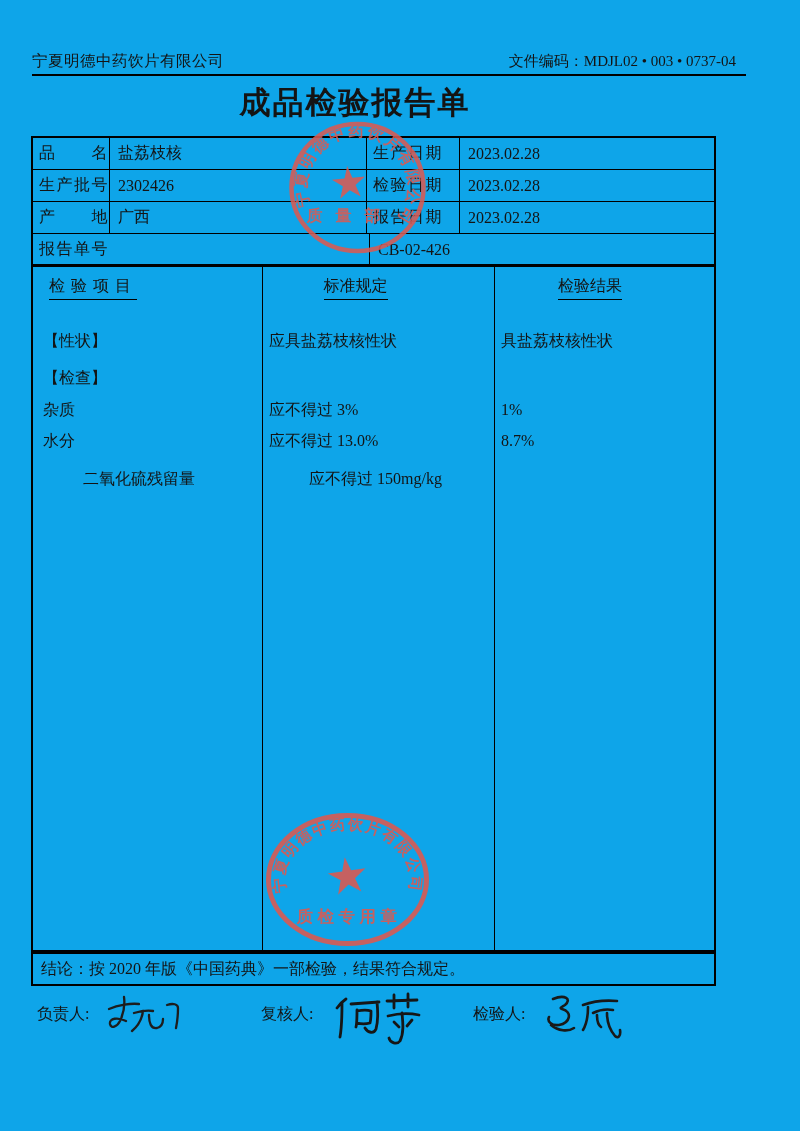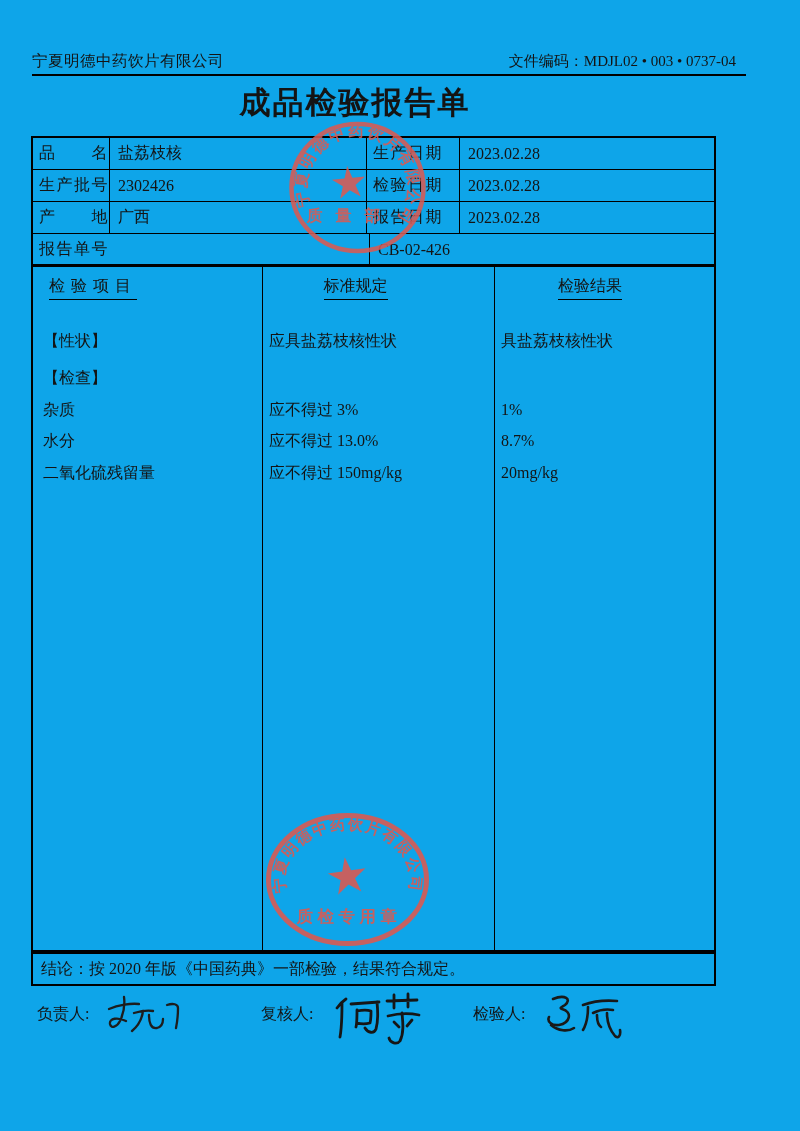--- a/index.html
+++ b/index.html
@@ -27,21 +27,21 @@
   .results{position:absolute;left:31px;top:264px;width:685px;height:688px;border:2px solid #000;box-sizing:border-box;}
   .vline{position:absolute;top:0;bottom:0;width:1px;background:#000;}
   .vline.v1{left:229px;} .vline.v2{left:461px;}
   .res-row{position:absolute;left:0;width:100%;display:grid;grid-template-columns:229px 232px 220px;font-size:16px;line-height:20px;}
   .res-head{top:10px;}
   .res-head .hc{padding-left:16px;}
   .res-head .hc2{text-align:center;padding-right:45px;}
   .res-head .hc3{text-align:center;padding-right:28px;}
   .uhead{display:inline-block;border-bottom:1.5px solid #000;padding-bottom:3px;}
   .uhead.sp{letter-spacing:6px;}
-  .r0{top:65px;} .r1{top:102px;} .r2{top:134px;} .r3{top:165px;} .r4{top:197px;}
+  .r0{top:65px;} .r1{top:102px;} .r2{top:134px;} .r3{top:165px;} .r4{top:203px;padding-left:40px;}
   .cel1{padding-left:10px;} .cel2{padding-left:7px;} .cel3{padding-left:7px;}
   
   .conclusion{position:absolute;left:31px;top:952px;width:685px;height:34px;border:2px solid #000;
               box-sizing:border-box;display:flex;align-items:center;padding-left:8px;font-size:16px;}
   
   .signoff{position:absolute;left:31px;top:992px;width:700px;height:54px;}
   .sig-group{position:absolute;top:0;display:flex;align-items:flex-start;font-size:16px;}
   .sig-group .lab{margin-top:12px;white-space:nowrap;}
   .g1{left:6px;} .g2{left:230px;} .g3{left:442px;}
   .sig-svg{margin-left:14px;}
@@ -113,21 +113,20 @@
       <div class="cel3">1%</div>
     </div>
     <div class="res-row r3">
       <div class="cel1">水分</div>
       <div class="cel2">应不得过 13.0%</div>
       <div class="cel3">8.7%</div>
     </div>
     <div class="res-row r4">
       <div class="cel1">二氧化硫残留量</div>
       <div class="cel2">应不得过 150mg/kg</div>
-      <div class="cel3">20mg/kg</div>
     </div>
   </div>
 
   <div class="conclusion">
     <span>结论：按 2020 年版《中国药典》一部检验，结果符合规定。</span>
   </div>
 
   <div class="signoff">
     <div class="sig-group g1">
       <span class="lab">负责人:</span>

